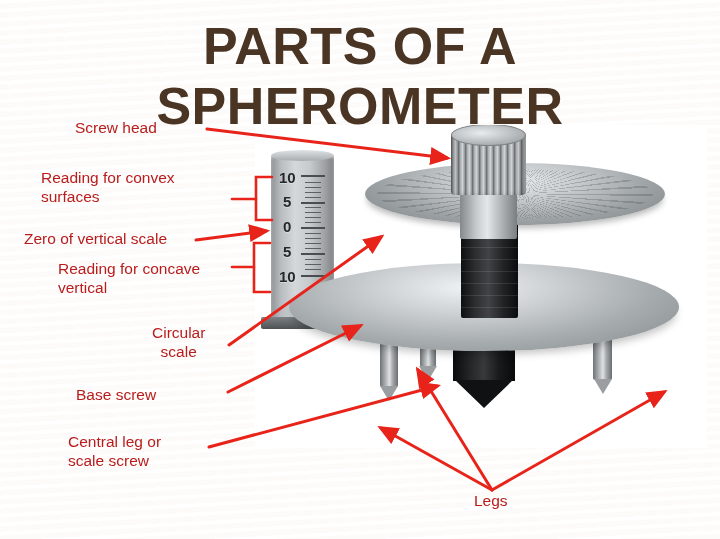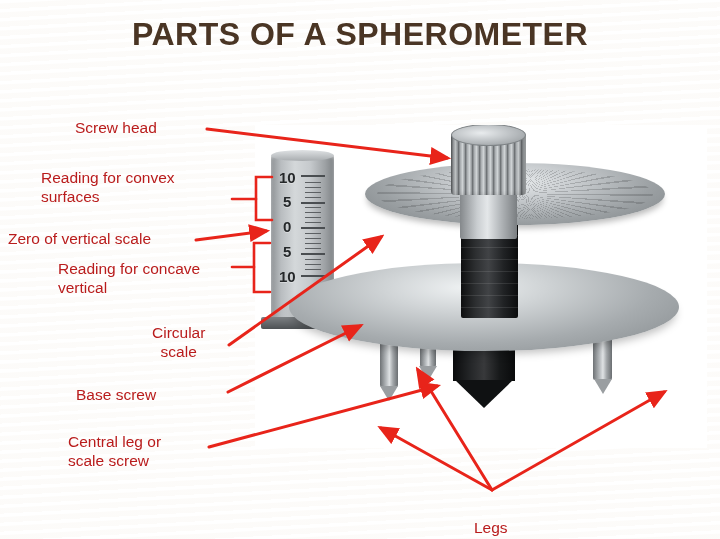--- a/index.html
+++ b/index.html
@@ -49,21 +49,21 @@
         rgba(160,110,40,0.035) 4px,
         rgba(160,110,40,0.035) 9px);
     mix-blend-mode:normal;
     opacity:.75;
   }
 
   
   #title{
     position:absolute; left:0; right:0; top:16px;
     text-align:center;
-    font-size:32px; font-weight:bold;
+    font-size:52px; font-weight:bold;
     letter-spacing:0.5px;
     color:#4a3524;
     font-family:"Liberation Sans", sans-serif;
     text-shadow:0 1px 0 rgba(255,255,255,.25);
   }
 
   
   #photo{
     position:absolute;
     left:255px; top:125px; width:452px; height:323px;
@@ -277,29 +277,29 @@
   </div>
 
   <div class="screw-shank"></div>
   <div class="screwhead"></div>
   <div class="screwhead-top"></div>
 </div>
 
 <div class="label" style="left:75px;  top:118px;">Screw head</div>
 <div class="label" style="left:41px;  top:168px;">Reading for convex
 surfaces</div>
-<div class="label" style="left:8px;  top:229px;">Zero of vertical scale</div>
+<div class="label" style="left:24px;  top:229px;">Zero of vertical scale</div>
 <div class="label" style="left:58px;  top:259px;">Reading for concave
 vertical</div>
 <div class="label" style="left:152px; top:323px; text-align:center;">Circular
 scale</div>
 <div class="label" style="left:76px;  top:385px;">Base screw</div>
 <div class="label" style="left:68px;  top:432px;">Central leg or
 scale screw</div>
-<div class="label" style="left:474px; top:491px;margin-top:27px;">Legs</div>
+<div class="label" style="left:474px; top:491px;">Legs</div>
 
 <svg id="arrows" viewBox="0 0 720 539">
   <defs>
     <marker id="ah" markerWidth="7" markerHeight="7" refX="5.6" refY="3" orient="auto">
       <path d="M0,0 L7,3 L0,6 Z" fill="#e8241a"></path>
     </marker>
   </defs>
   <g stroke="#e8241a" stroke-width="3" fill="none" stroke-linecap="round">
 
     <path d="M207,129 L447,158" marker-end="url(#ah)"></path>

